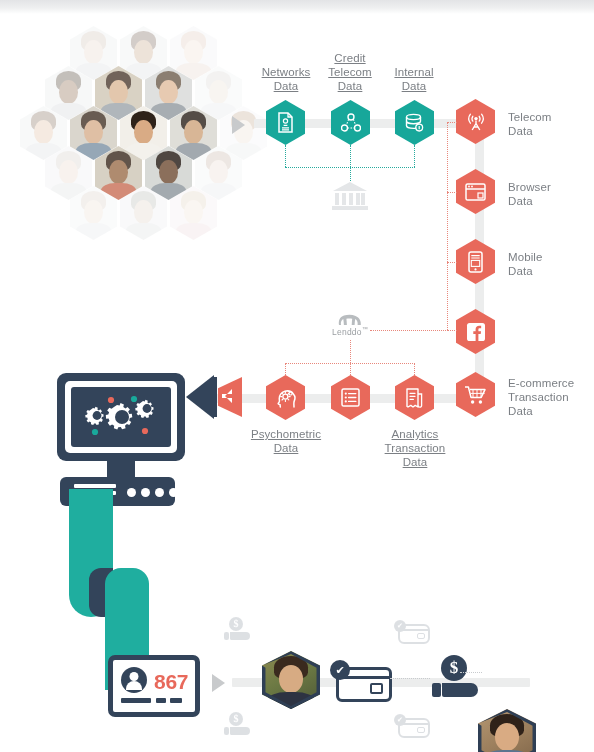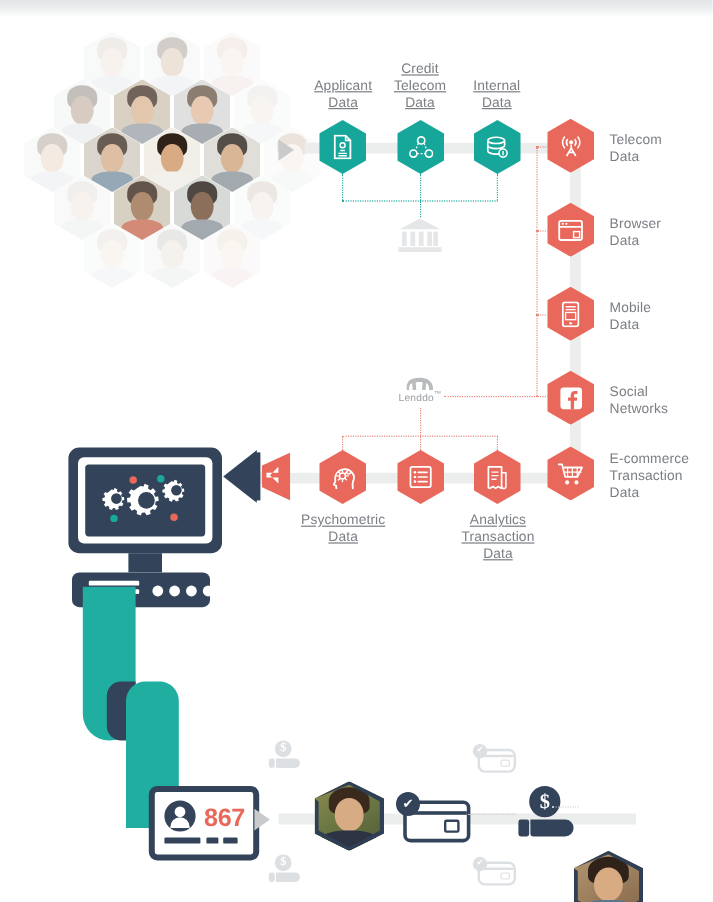--- a/index.html
+++ b/index.html
@@ -294,21 +294,21 @@
 
   <div class="abs track-h" style="left:212px;top:394px;width:268px;"></div>
 
   <div class="abs dot-v" style="left:285px;top:145px;height:22px;"></div>
   <div class="abs dot-v" style="left:350px;top:145px;height:22px;"></div>
   <div class="abs dot-v" style="left:414px;top:145px;height:22px;"></div>
   <div class="abs dot-h" style="left:285px;top:167px;width:130px;"></div>
   <div class="abs dot-v" style="left:350px;top:167px;height:14px;"></div>
 
   <div class="abs lbl c" style="left:246px;top:65px;width:80px;">
-    <div>Applicant</div>
+    <div>Networks</div>
     <div>Data</div>
   </div>
   <div class="abs hex hex-teal" style="left:266px;top:100px;width:39px;height:45px;">
     <span>
       <svg width="17" height="21" viewBox="0 0 17 21">
           <path d="M2 1h9l4 4v15H2z" fill="none" stroke="#fff" stroke-width="1.5"></path>
           <path d="M11 1v4h4" fill="none" stroke="#fff" stroke-width="1.3"></path>
           <circle cx="8.5" cy="9" r="2.1" fill="none" stroke="#fff" stroke-width="1.2"></circle>
           <path d="M6.6 13.4h3.8M5 15.8h7M5 17.8h7" stroke="#fff" stroke-width="1.2" fill="none"></path>
         </svg>
@@ -406,24 +406,20 @@
     <div>Data</div>
   </div>
 
   <div class="abs hex hex-red" style="left:456px;top:309px;width:39px;height:45px;">
     <span>
       <svg width="20" height="20" viewBox="0 0 20 20">
           <rect x="1" y="1" width="18" height="18" rx="2.6" fill="#fff"></rect>
           <path d="M12.4 19v-7h2.3l.35-2.7h-2.65V7.58c0-.78.22-1.31 1.34-1.31h1.43V3.86c-.25-.03-1.1-.11-2.09-.11-2.07 0-3.49 1.26-3.49 3.58V9.3H7.3V12h2.29v7z" fill="#e8695b"></path>
         </svg>
     </span>
-  </div>
-  <div class="abs lbl l" style="left:508px;top:320px;width:84px;">
-    <div>Social</div>
-    <div>Networks</div>
   </div>
 
   <div class="abs hex hex-red" style="left:456px;top:372px;width:39px;height:45px;">
     <span>
       <svg width="23" height="20" viewBox="0 0 23 20">
           <path d="M1 2h3.4l2.6 10.4h10.2L21 4.6H6" fill="none" stroke="#fff" stroke-width="1.5" stroke-linejoin="round"></path>
           <path d="M9 4.6v7.8M13 4.6v7.8M17 4.6v7.8M6.6 8.4h14" stroke="#fff" stroke-width="1"></path>
           <circle cx="8.6" cy="17" r="1.7" fill="#fff"></circle>
           <circle cx="16.4" cy="17" r="1.7" fill="#fff"></circle>
         </svg>
@@ -547,21 +543,21 @@
     <div class="led" style="left:81px;top:11px;"></div>
     <div class="led" style="left:95px;top:11px;"></div>
     <div class="led" style="left:109px;top:11px;"></div>
   </div>
   <div class="abs tealbar" style="left:69px;top:489px;width:44px;height:17px;background:#1fae9f;"></div>
 
   <div class="abs ribbon" style="left:69px;top:505px;width:44px;height:112px;border-radius:0 0 22px 22px;"></div>
   <div class="abs ribbon-dark" style="left:89px;top:568px;width:24px;height:49px;border-radius:12px 0 0 12px;"></div>
   <div class="abs ribbon" style="left:105px;top:568px;width:44px;height:122px;border-radius:16px 16px 0 0;"></div>
 
-  <div class="abs scorecard" style="left:124px;top:655px;width:82px;height:52px;">
+  <div class="abs scorecard" style="left:108px;top:655px;width:82px;height:52px;">
     <div class="abs sc-avatar" style="left:8px;top:7px;"></div>
     <div class="abs score-num" style="left:41px;top:10px;">867</div>
     <div class="sc-line" style="left:8px;top:38px;width:30px;"></div>
     <div class="sc-line" style="left:43px;top:38px;width:10px;"></div>
     <div class="sc-line" style="left:57px;top:38px;width:12px;"></div>
   </div>
 
   <div class="abs arrow-r" style="left:212px;top:674px;"></div>
 
   <div class="abs track-h" style="left:232px;top:678px;width:298px;"></div>

